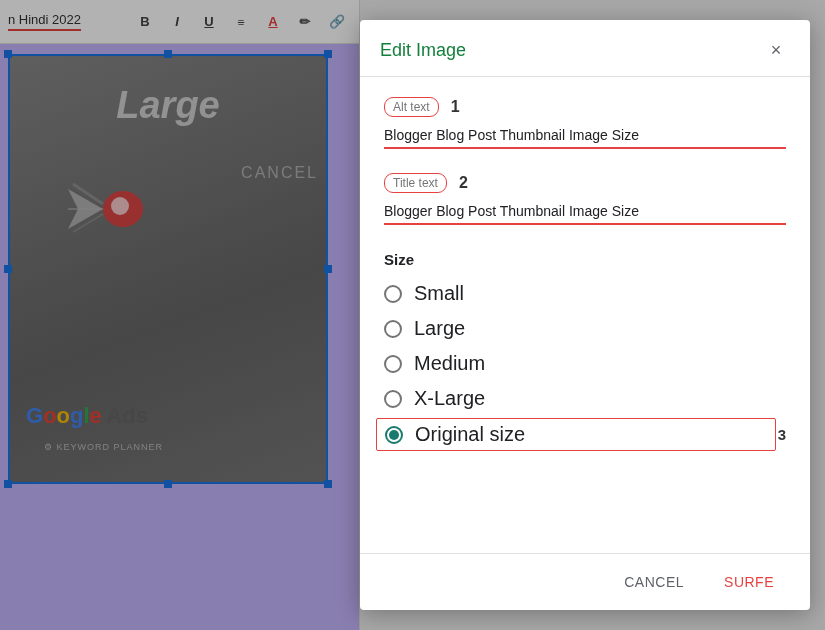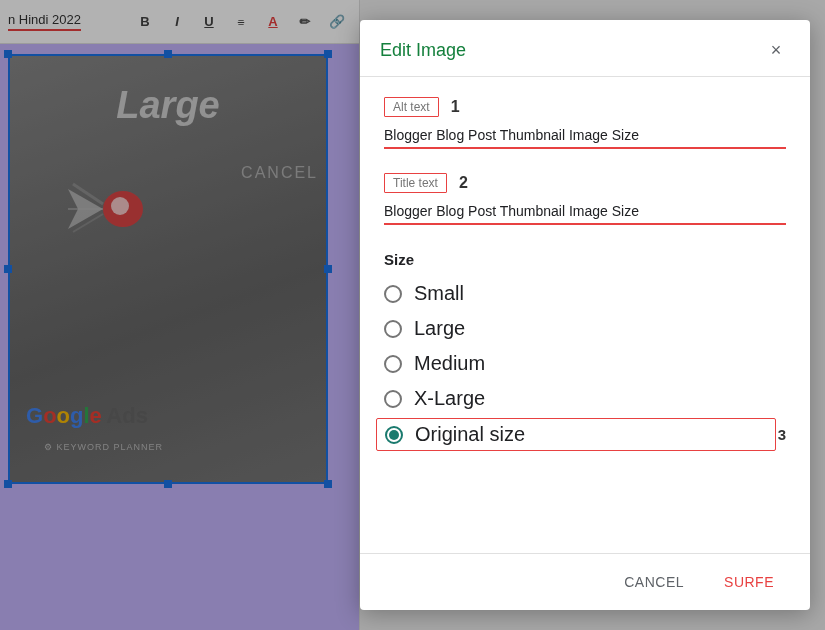--- a/index.html
+++ b/index.html
@@ -178,21 +178,21 @@
       display: flex;
       align-items: center;
       margin-bottom: 6px;
     }
 
     .field-label-box {
       border: 1.5px solid #e84141;
       color: #757575;
       font-size: 12px;
       padding: 2px 8px;
-      border-radius: 1px;
+      border-radius: 9px;
       margin-right: 12px;
     }
 
     .field-number {
       color: #333;
       font-weight: bold;
       font-size: 16px;
     }
 
     .field-input {

